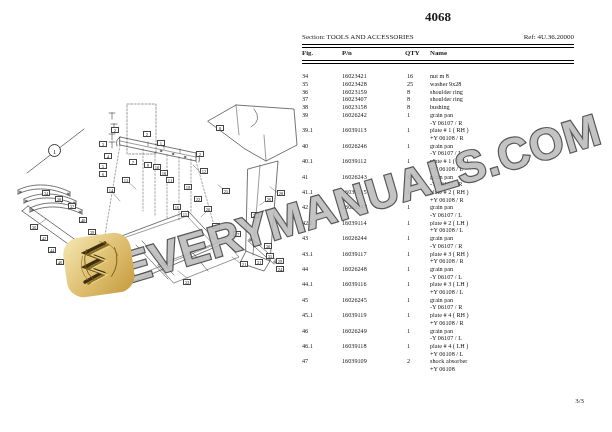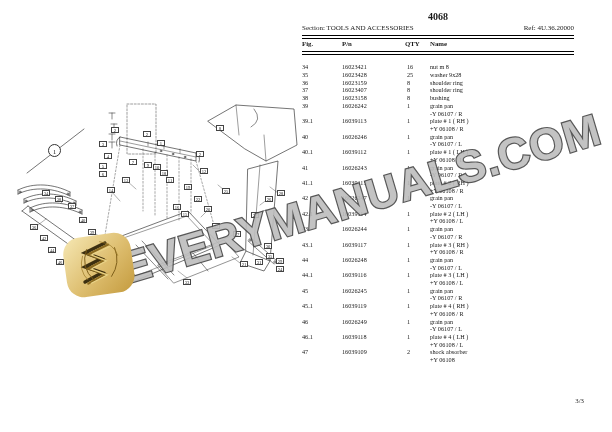--- a/index.html
+++ b/index.html
@@ -1,22 +1,22 @@
 <!DOCTYPE html>
 <html><head>
 <meta charset="utf-8">
 <style>
   html,body{margin:0;padding:0;background:#888;}
   .page{position:relative;width:612px;height:432px;background:#ffffff;overflow:hidden;
         font-family:"Liberation Serif", serif;color:#1a1a1a;}
 
   
   .right-col{position:absolute;left:302px;top:13px;width:272px;}
-  .doc-number{text-align:center;font-weight:bold;font-size:10px;line-height:8px;}
-  .meta-row{display:flex;justify-content:space-between;font-size:7px;line-height:8px;margin-top:3px;}
+  .doc-number{text-align:center;font-weight:bold;font-size:13px;line-height:8px;}
+  .meta-row{display:flex;justify-content:space-between;font-size:7px;line-height:8px;margin-top:12px;}
   .title{font-weight:bold;font-size:8.2px;line-height:9px;margin-top:2px;letter-spacing:.1px;}
   .double-rule{height:2.2px;border-top:1.1px solid #000;border-bottom:1.1px solid #000;margin-top:2.5px;}
   .thead{display:grid;grid-template-columns:40px 63px 25px 1fr;font-weight:bold;font-size:6.8px;
          line-height:8px;padding:1px 0;}
   .rows{margin-top:8px;}
   .t-row{display:grid;grid-template-columns:40px 63px 25px 1fr;}
   .t-row .c{font-size:6.2px;line-height:7.7px;white-space:pre;}
   .t-row .qty{padding-left:2px;}
   .sub{display:block;font-size:6.2px;line-height:7.7px;}
   .page-indicator{position:absolute;right:28px;top:397px;font-size:6.8px;}

